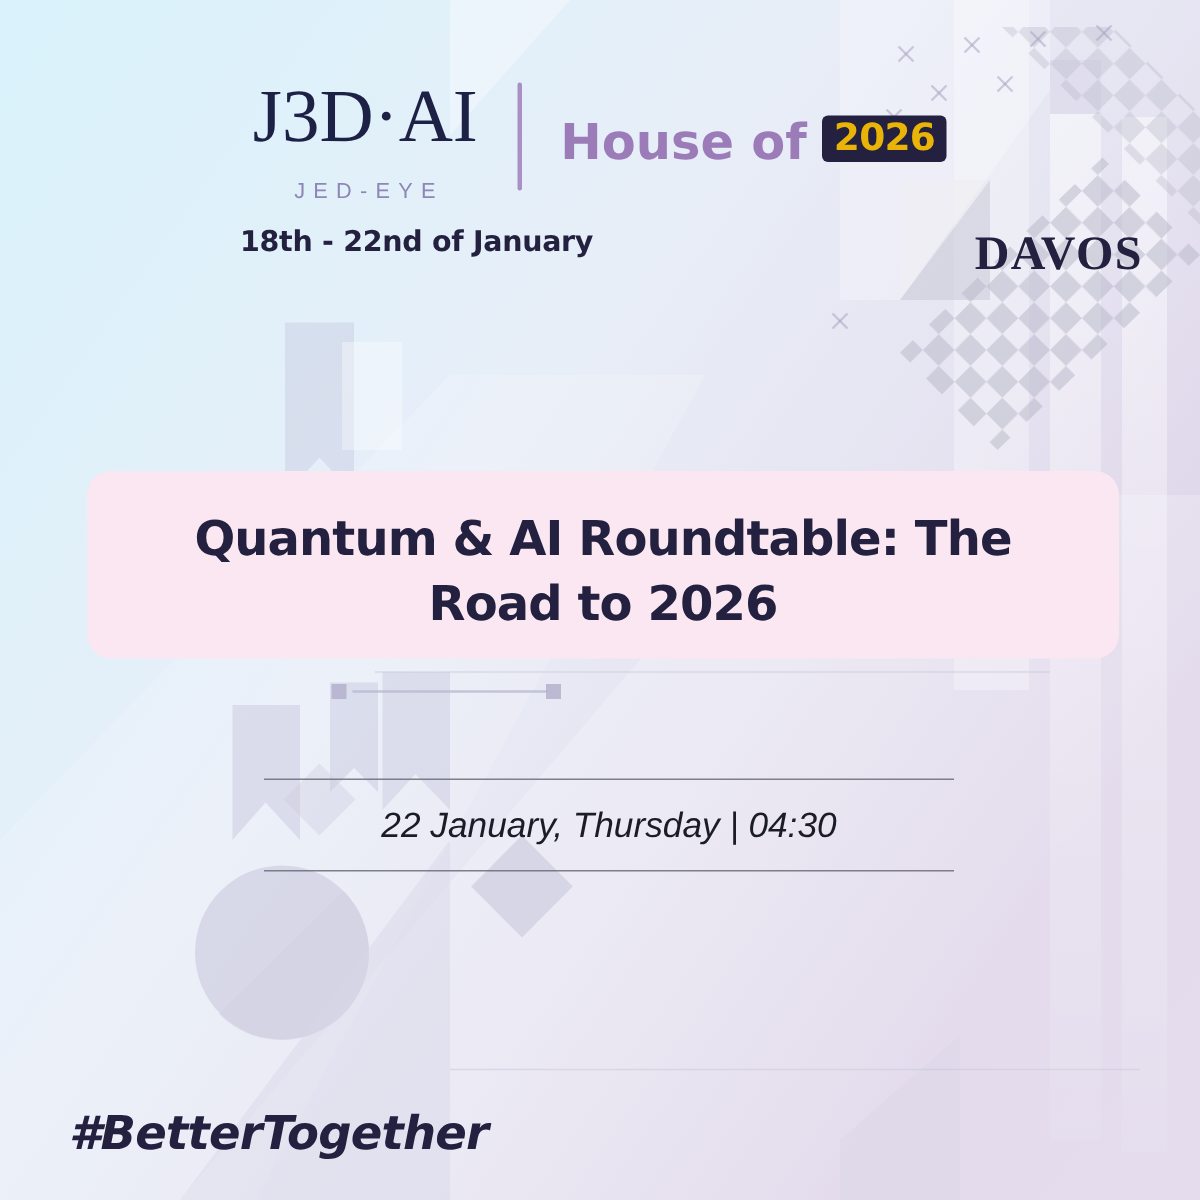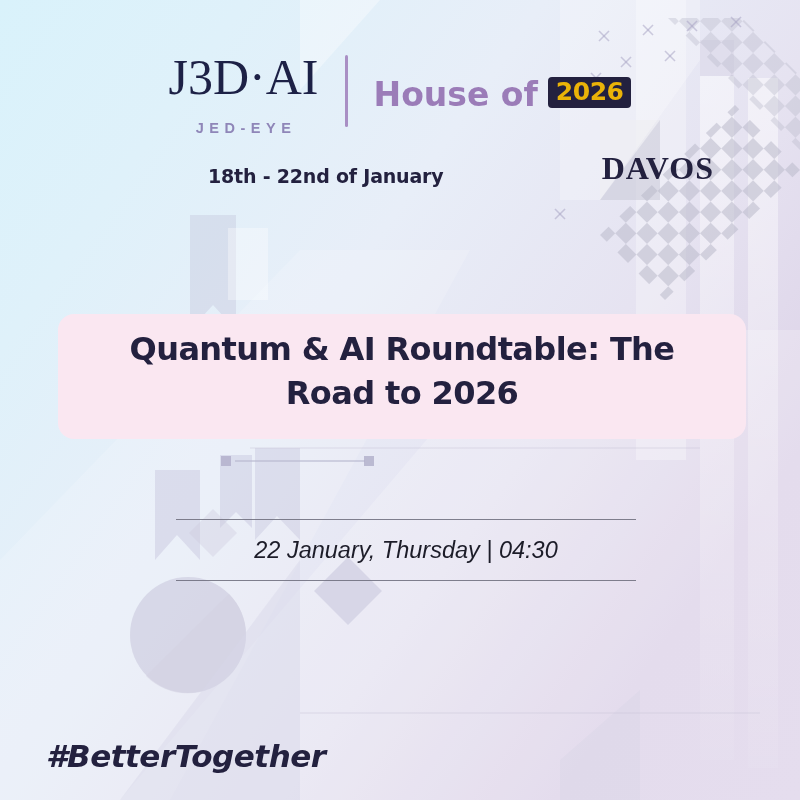--- a/index.html
+++ b/index.html
@@ -30,21 +30,21 @@
   
   .bg { position:absolute; inset:0; overflow:hidden; pointer-events:none; }
   .bg svg { position:absolute; inset:0; width:800px; height:800px; display:block; }
 
   
   .header {
     position: absolute;
     top: 52px;
     left: 0;
     width: 800px;
-    padding: 0 76px;
+    padding: 0 28px;
   }
 
   .brand-row {
     display: flex;
     align-items: center;
     justify-content: center;
     gap: 22px;
   }
 
   .logo-block {
@@ -58,21 +58,21 @@
     font-size: 50px;
     line-height: 0.95;
     font-weight: 400;
     color: #1d2146;
     letter-spacing: 0px;
     white-space: nowrap;
   }
   .logo-sub {
     font-family: "Liberation Sans", sans-serif;
     font-size: 14.5px;
-    font-weight: 700;
+    font-weight: 400;
     color: #8f86b8;
     letter-spacing: 5.5px;
     margin-top: 18px;
     padding-left: 5px;
     white-space: nowrap;
   }
 
   .divider-bar {
     width: 3px;
     height: 72px;
@@ -105,21 +105,21 @@
     padding: 2px 8px 3px 8px;
     border-radius: 4px;
     line-height: 1.05;
     display: inline-block;
     position: relative;
     top: -2px;
   }
 
   .meta-row {
     display: flex;
-    align-items: flex-end;
+    align-items: flex-start;
     justify-content: space-between;
     margin-top: 14px;
     padding: 0 10px 0 132px;
   }
   .dates {
     font-family: "DejaVu Sans", sans-serif;
     font-size: 19px;
     font-weight: 700;
     color: #23213f;
     letter-spacing: -0.2px;
@@ -137,21 +137,21 @@
   
   .title-card {
     position: absolute;
     left: 58px;
     top: 314px;
     width: 688px;
     min-height: 125px;
     background: #fae7f1;
     border-radius: 16px;
     display: flex;
-    align-items: flex-start;
+    align-items: flex-end;
     justify-content: center;
     padding: 14px 26px;
   }
   .title-text {
     font-family: "DejaVu Sans", sans-serif;
     font-size: 32px;
     font-weight: 700;
     color: #23213f;
     text-align: center;
     line-height: 1.36;

